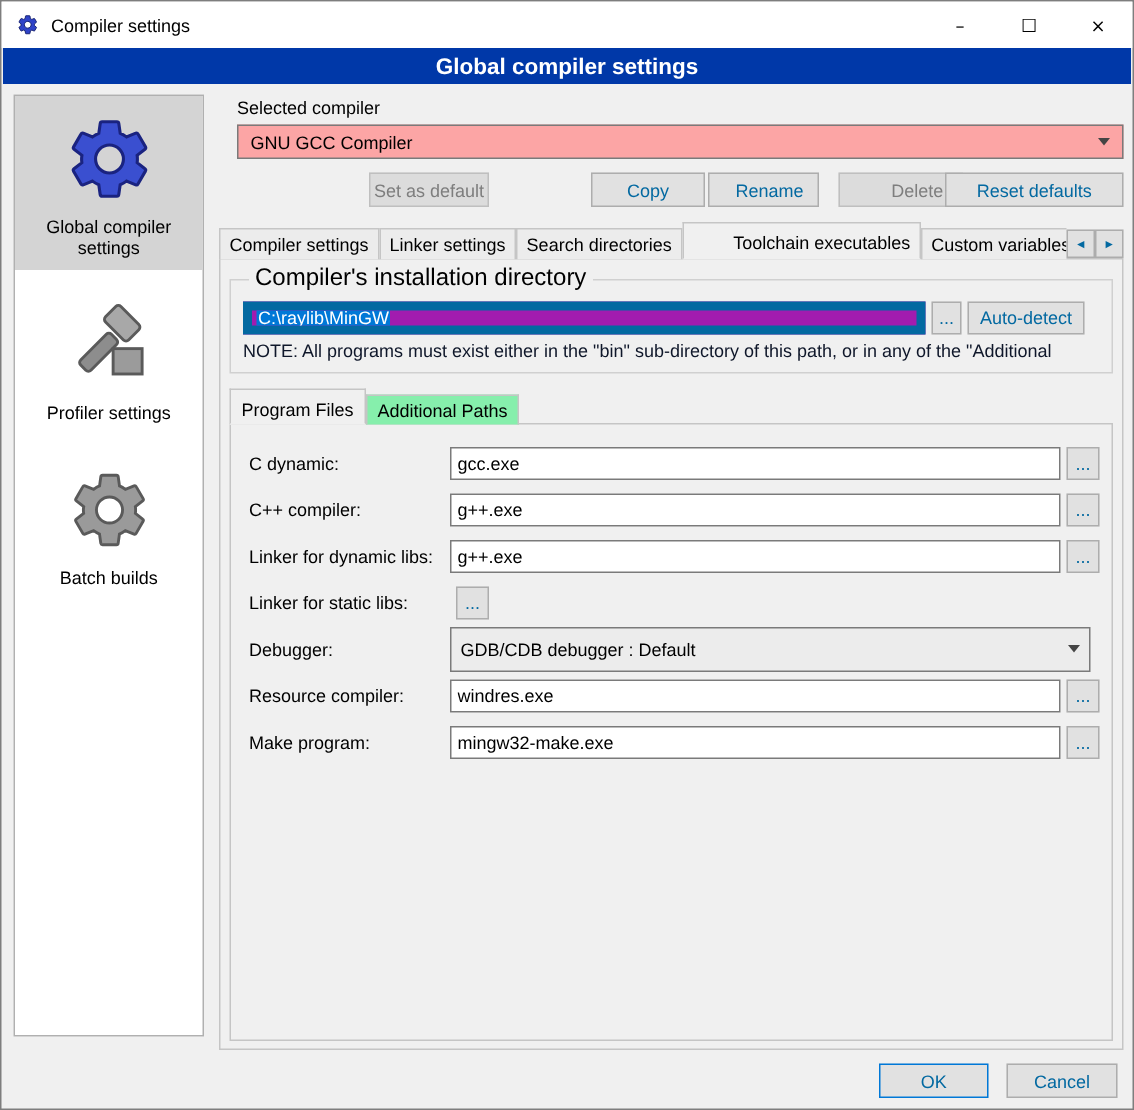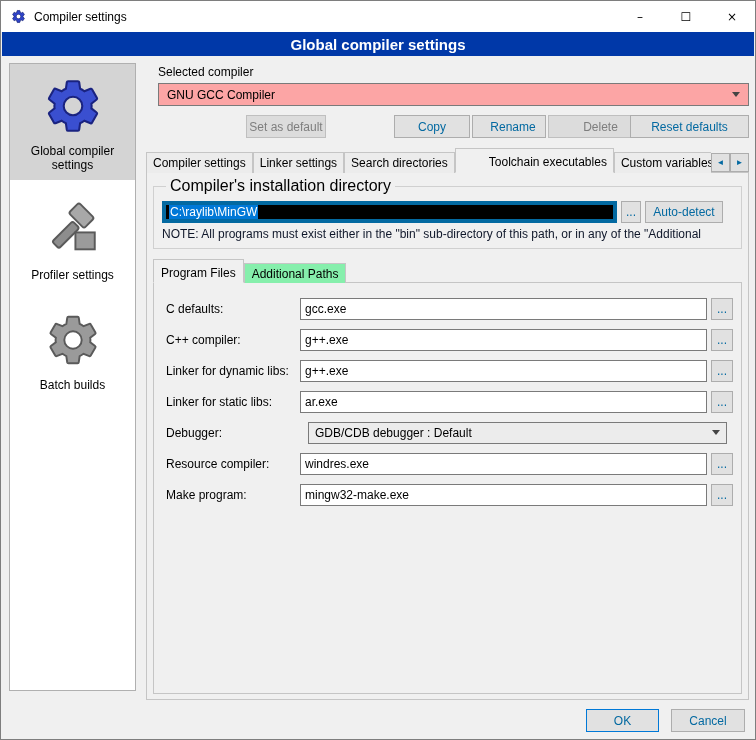--- a/index.html
+++ b/index.html
@@ -33,53 +33,53 @@
   .combo .combo-text { flex:1; }
   .combo .arrow-down { width:0; height:0; border-left:4px solid transparent; border-right:4px solid transparent; border-top:5px solid #444; }
 
   .btn { background:#e1e1e1; border:1px solid #adadad; font-family:"Liberation Sans",sans-serif; font-size:12px; color:#0369a1; cursor:default; }
   .btn[disabled] { background:#dcdcdc; border-color:#bfbfbf; color:#7e7e7e; }
   .btn-row { position:absolute; left:0; top:52px; width:603px; height:23px; }
   .btn-row .btn { position:absolute; height:23px; }
   .b-setdefault { left:100px; width:80px; }
   .b-copy { left:248px; width:76px; }
   .b-rename { left:326px; width:74px;padding-left:8px; }
-  .b-delete { left:402px; width:83px;padding-left:22px; }
+  .b-delete { left:413px; width:83px;padding-left:22px; }
   .b-reset { left:484px; width:119px; }
 
   
   .tabstrip { position:absolute; left:0px; top:85px; width:565px; height:25px; display:flex; align-items:flex-end; overflow:hidden; white-space:nowrap; z-index:3; }
   .tab { height:21px; padding:3px 6px; border:1px solid #c5c5c5; border-bottom:none; background:#ececec; margin-right:0px; cursor:default; overflow:hidden; flex:0 0 auto; }
   .tab.active { height:25px; padding-top:6px; background:#f0f0f0; border-bottom:1px solid #f0f0f0; position:relative; z-index:4;padding-left:33px; }
   .tab-scrollers { position:absolute; left:565px; top:90px; display:flex; z-index:3; }
   .tab-scrollers .btn { width:19px; height:19px; font-size:8px; padding:0; }
 
   .tab-panel { position:absolute; left:0; top:109px; width:603px; height:528px; border:1px solid #c5c5c5; background:#f0f0f0; z-index:2; }
 
   
   .groupbox { position:absolute; left:6px; top:4px; width:589px; height:72px; border:1px solid #d0d0d0; padding:6px 8px 4px 8px; }
   .groupbox legend { padding:0 4px; margin-left:4px; font-size:16px; }
   .dir-row { display:flex; align-items:center; }
-  .path-input { width:455px; height:22px; background:#000000; border:4px solid #0369a1; display:flex; align-items:center; padding:0 3px; overflow:hidden; white-space:nowrap; }
+  .path-input { width:455px; height:22px; background:#a21caf; border:6px solid #0369a1; display:flex; align-items:center; padding:0 3px; overflow:hidden; white-space:nowrap; }
   .path-input .sel { background:#0078d7; color:#ffffff; padding:1px 1px; }
   .browse-btn { width:20px; height:22px; margin-left:4px; }
   .autodetect-btn { width:78px; height:22px; margin-left:4px; }
   .note { margin-top:4px; color:#0f172a; white-space:nowrap; overflow:hidden; }
 
   
   .subtabstrip { position:absolute; left:6px; top:86px; width:560px; height:24px; display:flex; align-items:flex-end; z-index:3; }
   .subtab { height:20px; padding:3px 7px; border:1px solid #c5c5c5; border-bottom:none; background:#86efac; cursor:default; flex:0 0 auto; }
   .subtab.active { height:24px; padding-top:6px; background:#f0f0f0; border-bottom:1px solid #f0f0f0; position:relative; z-index:4; }
   .sub-panel { position:absolute; left:6px; top:109px; width:589px; height:412px; border:1px solid #c5c5c5; background:#f0f0f0; padding:10px 8px 0 12px; z-index:2; }
 
   .prog-row { display:flex; align-items:center; height:31px; }
   .prog-row .row-label { width:134px; flex:0 0 auto; }
   .prog-row input.row-input { flex:1; height:22px; border:1px solid #7a7a7a; background:#ffffff; padding:0 4px; font-family:"Liberation Sans",sans-serif; font-size:12px; }
   .prog-row .row-browse { width:22px; height:22px; margin-left:4px; flex:0 0 auto; }
-  .row-select { flex:1; height:22px; border:1px solid #7a7a7a; background:#ececec; display:flex; align-items:center; padding:0 6px; margin-right:6px;margin-left:8px; }
+  .row-select { flex:1; height:30px; border:1px solid #7a7a7a; background:#ececec; display:flex; align-items:center; padding:0 6px; margin-right:6px; }
   .row-select .sel-text { flex:1; }
   .row-select .arrow-down { width:0; height:0; border-left:4px solid transparent; border-right:4px solid transparent; border-top:5px solid #444; }
 
   
   .footer-btn { position:absolute; height:23px; }
   .f-ok { left:585px; top:708px; width:73px; border:1px solid #0078d7; }
   .f-cancel { left:670px; top:708px; width:74px; }
 
   .gear-svg { display:block; }
 </style>
@@ -177,40 +177,39 @@
       </fieldset>
 
       <div class="subtabstrip">
         <div class="subtab active">Program Files</div>
         <div class="subtab">Additional Paths</div>
       </div>
 
       <div class="sub-panel">
 
         <div class="prog-row">
-          <span class="row-label">C defaults:</span>
+          <span class="row-label">C dynamic:</span>
           <input class="row-input" type="text" value="gcc.exe" style="">
           <button class="btn row-browse">...</button>
         </div>
 
         <div class="prog-row">
           <span class="row-label">C++ compiler:</span>
           <input class="row-input" type="text" value="g++.exe" style="">
           <button class="btn row-browse">...</button>
         </div>
 
         <div class="prog-row">
           <span class="row-label">Linker for dynamic libs:</span>
           <input class="row-input" type="text" value="g++.exe" style="">
           <button class="btn row-browse">...</button>
         </div>
 
         <div class="prog-row">
           <span class="row-label">Linker for static libs:</span>
-          <input class="row-input" type="text" value="ar.exe" style="">
           <button class="btn row-browse">...</button>
         </div>
 
         <div class="prog-row">
           <span class="row-label">Debugger:</span>
           <div class="row-select">
             <span class="sel-text">GDB/CDB debugger : Default</span>
             <span class="arrow-down"></span>
           </div>
         </div>

